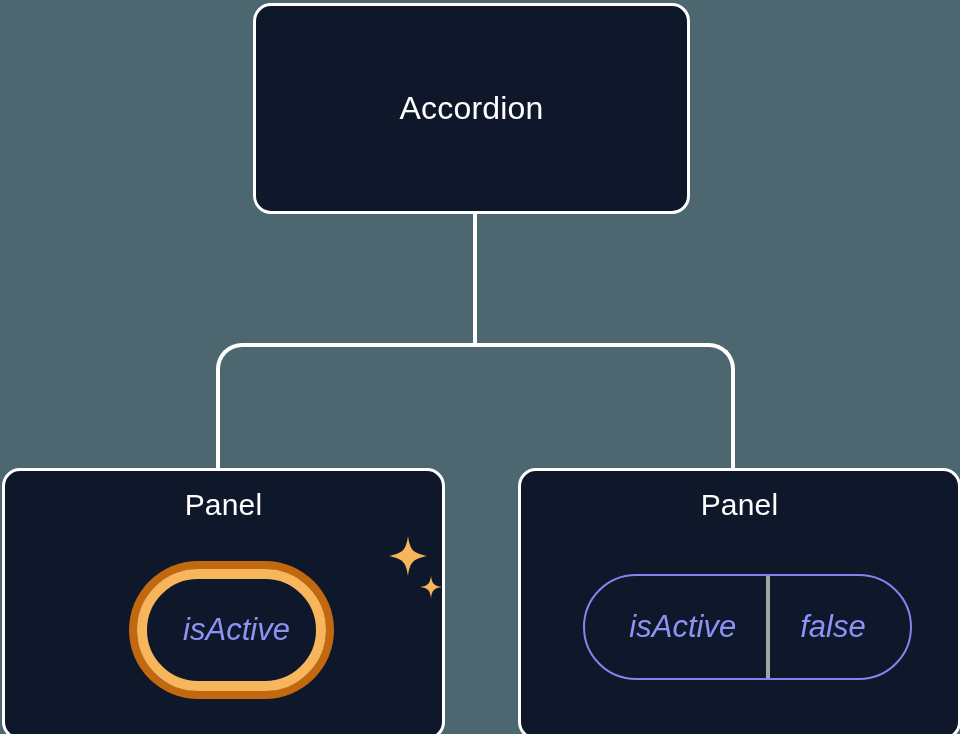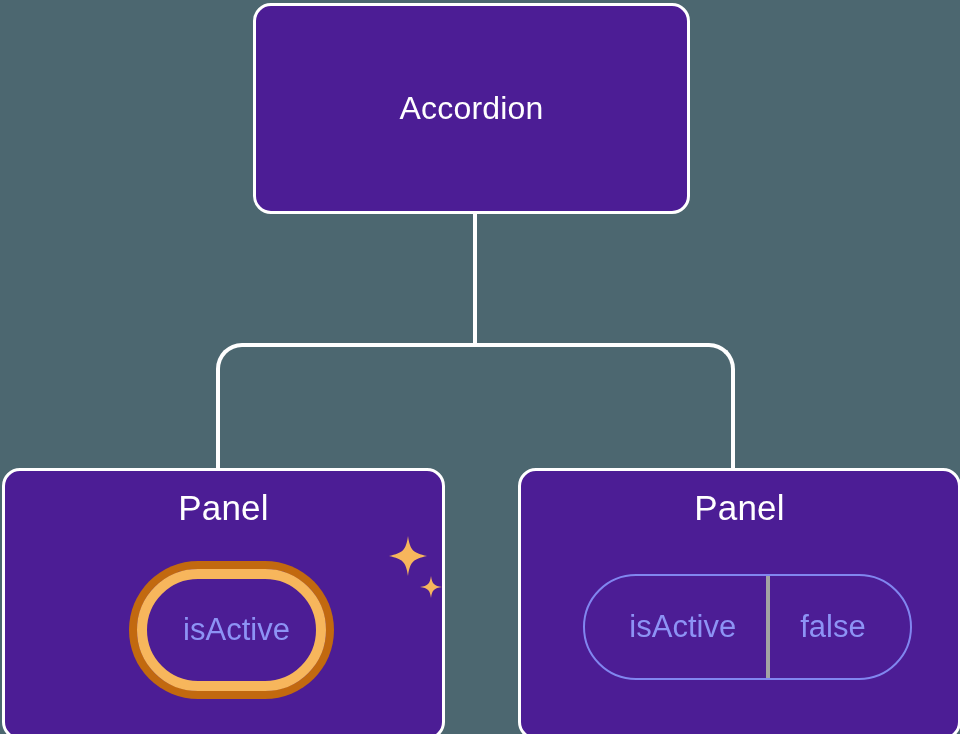--- a/index.html
+++ b/index.html
@@ -17,28 +17,28 @@
   #stage {
     position: relative;
     width: 960px;
     height: 734px;
   }
 
   
   .node {
     position: absolute;
     box-sizing: border-box;
-    background: #4c1d95;
+    background: #0f172a;
     border: 3px solid #ffffff;
     border-radius: 18px;
   }
 
   .node-title {
     color: #ffffff;
-    font-size: 35px;
+    font-size: 30px;
     font-weight: 400;
     text-align: center;
     letter-spacing: 0.2px;
     white-space: nowrap;
   }
 
   
   #root-node {
     left: 253px;
     top: 3px;
@@ -101,20 +101,21 @@
   }
 
   
   .pill-wrap {
     position: absolute;
     left: 16px;
     right: 0;
     top: 103px;
     display: flex;
     justify-content: center;
+    font-style: italic;
   }
   .pill {
     display: inline-flex;
     align-items: stretch;
     box-sizing: border-box;
     border: 2px solid #8186f0;
     border-radius: 999px;
     height: 106px;
     background: transparent;
   }

